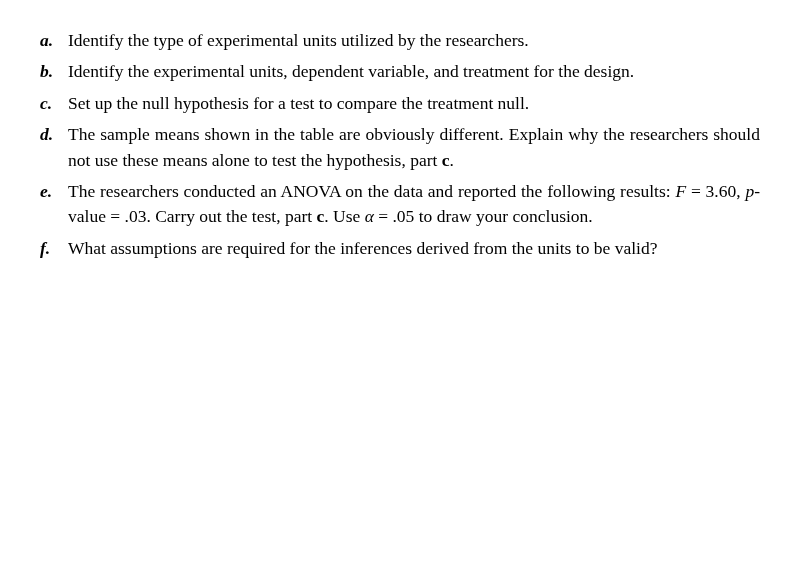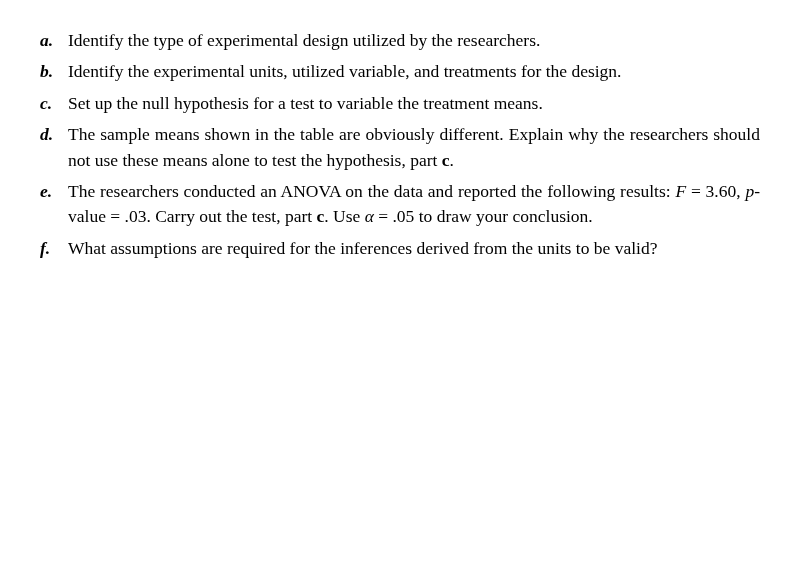--- a/index.html
+++ b/index.html
@@ -49,31 +49,31 @@
       font-style: italic;
     }
   </style>
 </head>
 <body>
 
 <div class="content">
 
   <div class="item">
     <span class="label">a.</span>
-    <span class="text">Identify the type of experimental design utilized by the researchers.</span>
+    <span class="text">Identify the type of experimental units utilized by the researchers.</span>
   </div>
 
   <div class="item">
     <span class="label">b.</span>
-    <span class="text">Identify the experimental units, utilized variable, and treatments for the design.</span>
+    <span class="text">Identify the experimental units, dependent variable, and treatment for the design.</span>
   </div>
 
   <div class="item">
     <span class="label">c.</span>
-    <span class="text">Set up the null hypothesis for a test to variable the treatment means.</span>
+    <span class="text">Set up the null hypothesis for a test to compare the treatment null.</span>
   </div>
 
   <div class="item">
     <span class="label">d.</span>
     <span class="text">The sample means shown in the table are obviously different. Explain why the researchers should not use these means alone to test the hypothesis, part <strong>c</strong>.</span>
   </div>
 
   <div class="item">
     <span class="label">e.</span>
     <span class="text">The researchers conducted an ANOVA on the data and reported the following results: <em>F</em> = 3.60, <em>p</em>-value = .03. Carry out the test, part <strong>c</strong>. Use <em>α</em> = .05 to draw your conclusion.</span>

